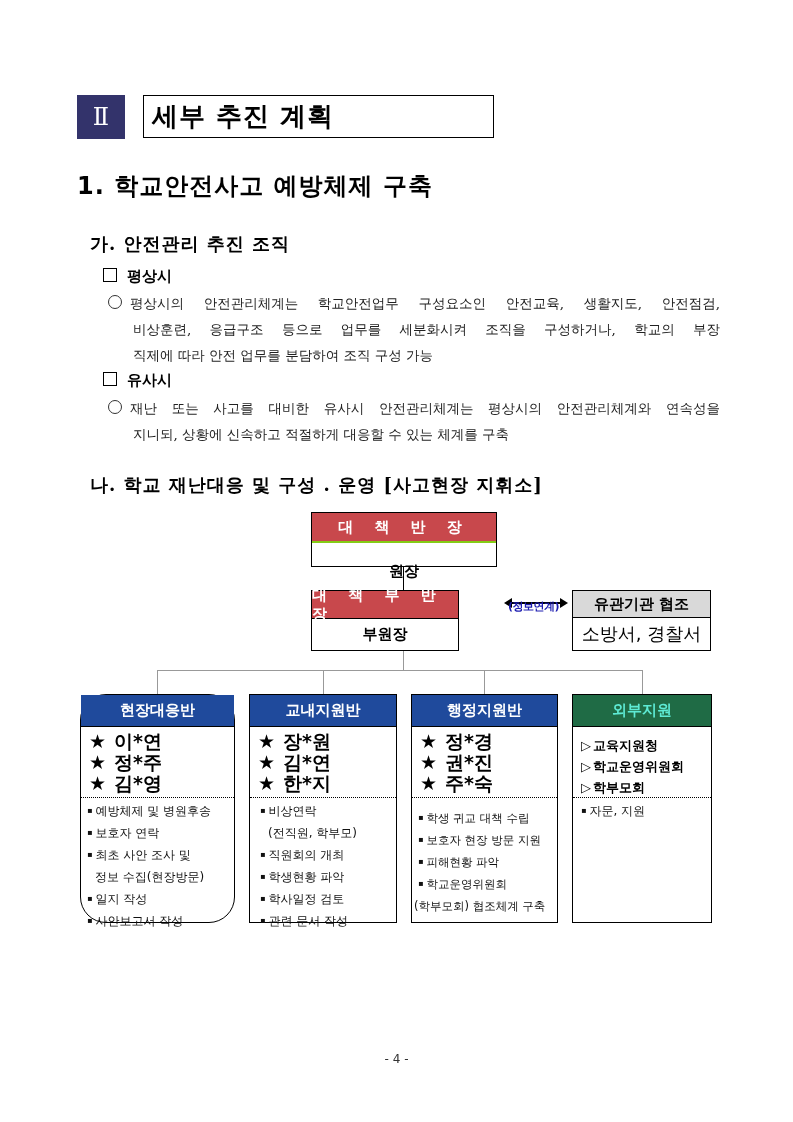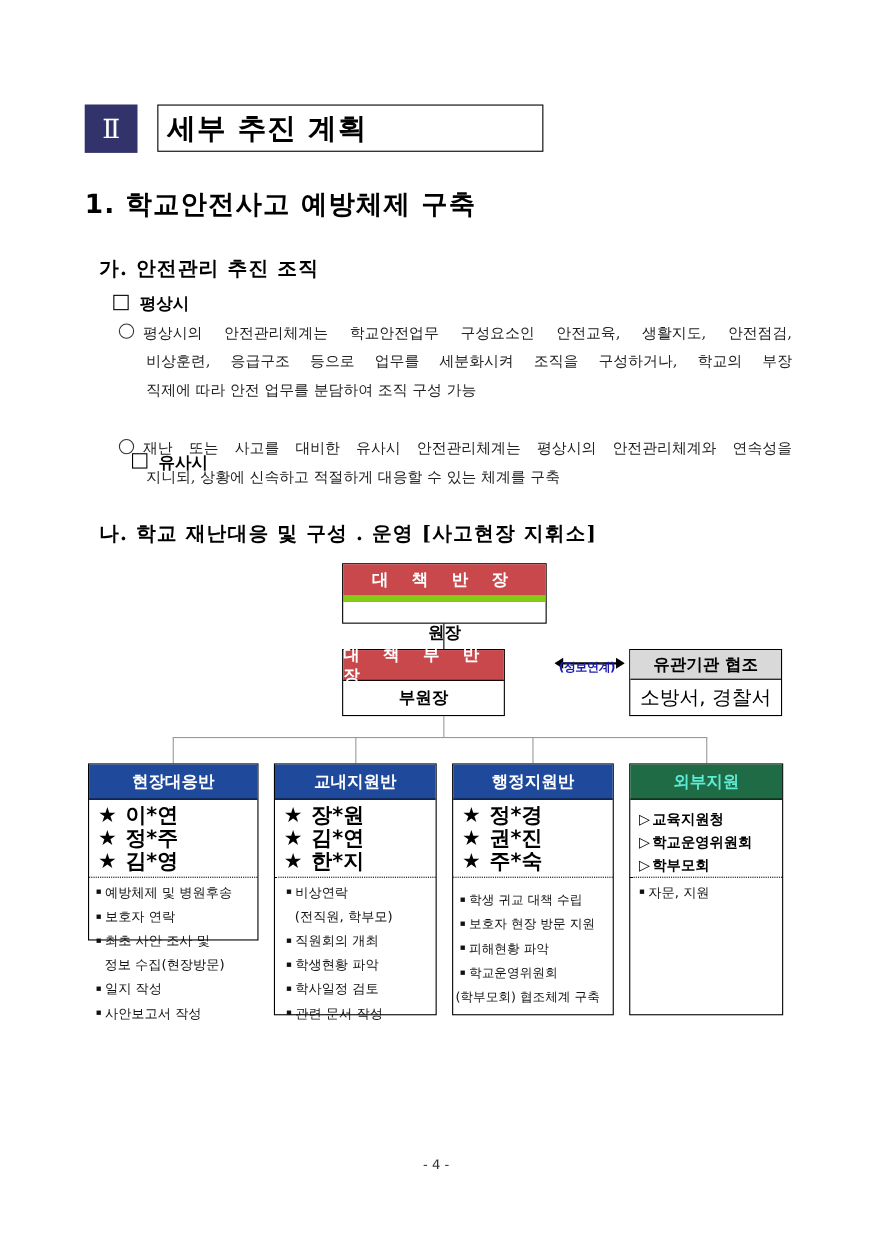--- a/index.html
+++ b/index.html
@@ -15,21 +15,21 @@
                 box-sizing: border-box; font-size: 26px; font-weight: bold;
                 display: flex; align-items: center; padding-left: 8px; letter-spacing: 1px; }
 
   .sec1 { left: 77px; top: 170px; font-size: 24px; font-weight: bold; letter-spacing: 1px; }
   .sub { font-family: "DejaVu Serif", "Liberation Serif", serif; font-size: 18px; font-weight: bold; letter-spacing: 1px; }
   .sub-ga { left: 90px; top: 232px; }
   .sub-na { left: 90px; top: 473px; }
 
   .sqhead { font-size: 15px; font-weight: bold; }
   .sq1 { left: 103px; top: 267px; }
-  .sq2 { left: 120px; top: 371px; margin-top: 40px; }
+  .sq2 { left: 103px; top: 371px; }
   .sq-box { display: inline-block; width: 12px; height: 12px; border: 1.5px solid #000; margin-right: 10px; vertical-align: -1px; }
 
   .para { font-family: "DejaVu Serif", "Liberation Serif", serif; font-size: 13.5px; line-height: 26px; color: #222; }
   .para1 { left: 108px; top: 290px; width: 612px; }
   .para2 { left: 108px; top: 395px; width: 612px; }
   .circle { display: inline-block; width: 12px; height: 12px; border: 1.2px solid #333; border-radius: 50%; margin-right: 8px; vertical-align: -1px; }
   .para .cont { padding-left: 25px; display: block; }
   .justify { text-align: justify; text-align-last: justify; }
 
   
@@ -85,21 +85,21 @@
   <span class="sq-box"></span><span>유사시</span>
 </div>
 <div class="abs para para2">
   <span class="justify" style="display:block"><span class="circle"></span><span>재난 또는 사고를 대비한 유사시 안전관리체계는 평상시의 안전관리체계와 연속성을</span></span>
   <span class="cont">지니되, 상황에 신속하고 적절하게 대응할 수 있는 체계를 구축</span>
 </div>
 
 <div class="abs sub sub-na">나. 학교 재난대응 및 구성 . 운영 [사고현장 지휘소]</div>
 
 <div class="box" style="left:311px;top:512px;width:186px;height:55px;">
-  <div class="hdr-red" style="height:28px;border-bottom:6px solid #84cc16;">대 책 반 장</div>
+  <div class="hdr-red" style="height:28px;border-bottom:2px solid #84cc16;">대 책 반 장</div>
   <div class="val bold" style="height:24px;margin-top:16px;">원장</div>
 </div>
 <div class="line dark" style="left:403px;top:567px;width:1px;height:23px;"></div>
 
 <div class="box" style="left:311px;top:590px;width:148px;height:61px;">
   <div class="hdr-red" style="height:27px;border-bottom:1px solid #000;">대 책 부 반 장</div>
   <div class="val bold" style="height:31px;">부원장</div>
 </div>
 
 <svg class="abs arrow" viewBox="0 0 64 20">
@@ -114,21 +114,21 @@
   <div class="val" style="height:32px;font-size:18px;">소방서, 경찰서</div>
 </div>
 
 <div class="line" style="left:403px;top:651px;width:1px;height:19px;"></div>
 <div class="line" style="left:157px;top:670px;width:486px;height:1px;"></div>
 <div class="line" style="left:157px;top:670px;width:1px;height:24px;"></div>
 <div class="line" style="left:323px;top:670px;width:1px;height:24px;"></div>
 <div class="line" style="left:484px;top:670px;width:1px;height:24px;"></div>
 <div class="line" style="left:642px;top:670px;width:1px;height:24px;"></div>
 
-<div class="box team" style="left:80px;top:694px;width:155px;height:161px;">
+<div class="box team" style="left:80px;top:694px;width:155px;height:229px;border-radius:26px;">
   <div class="hdr-blue" style="height:31px;">현장대응반</div>
   <div class="members">
     <div class="member"><span class="star">★</span><span>이*연</span></div>
     <div class="member"><span class="star">★</span><span>정*주</span></div>
     <div class="member"><span class="star">★</span><span>김*영</span></div>
   </div>
   <div class="tasks">
     <div class="t">예방체제 및 병원후송</div>
     <div class="t">보호자 연락</div>
     <div class="t">최초 사안 조사 및</div>

